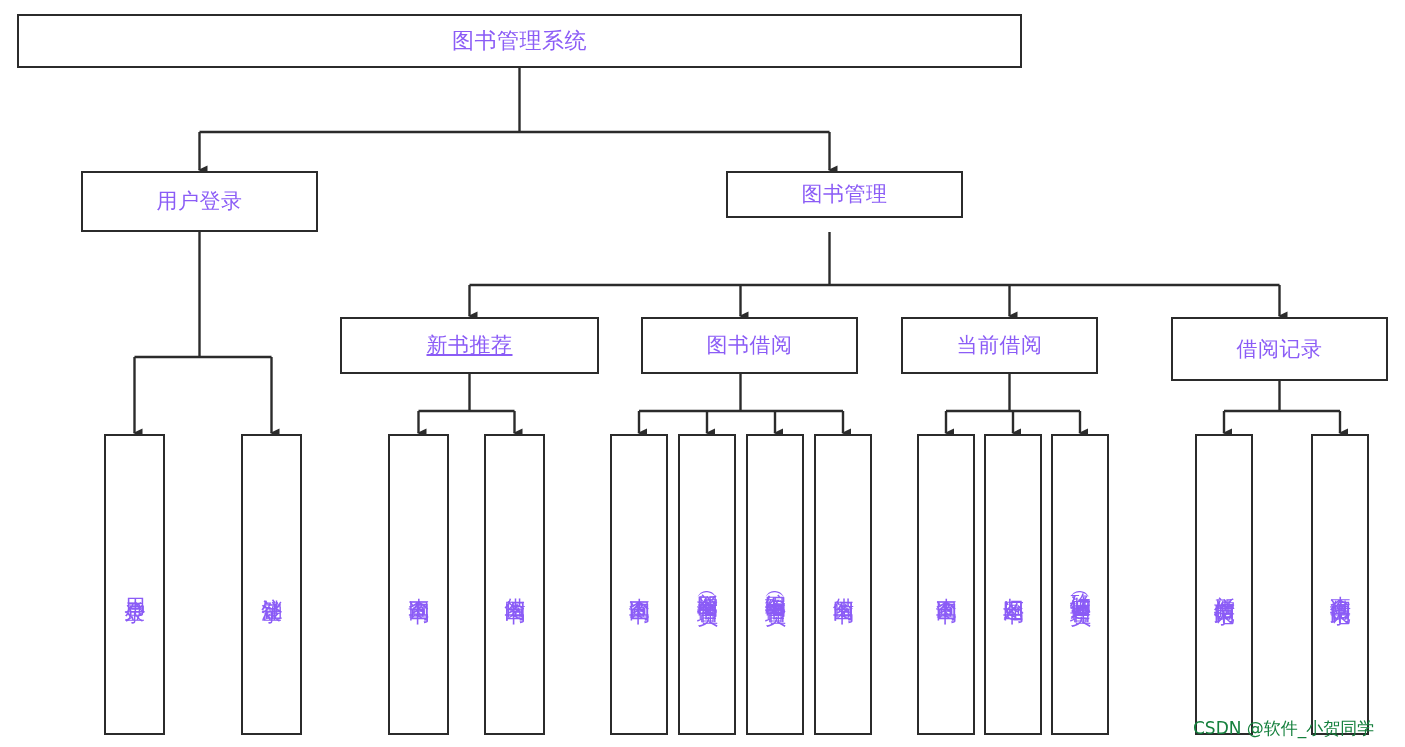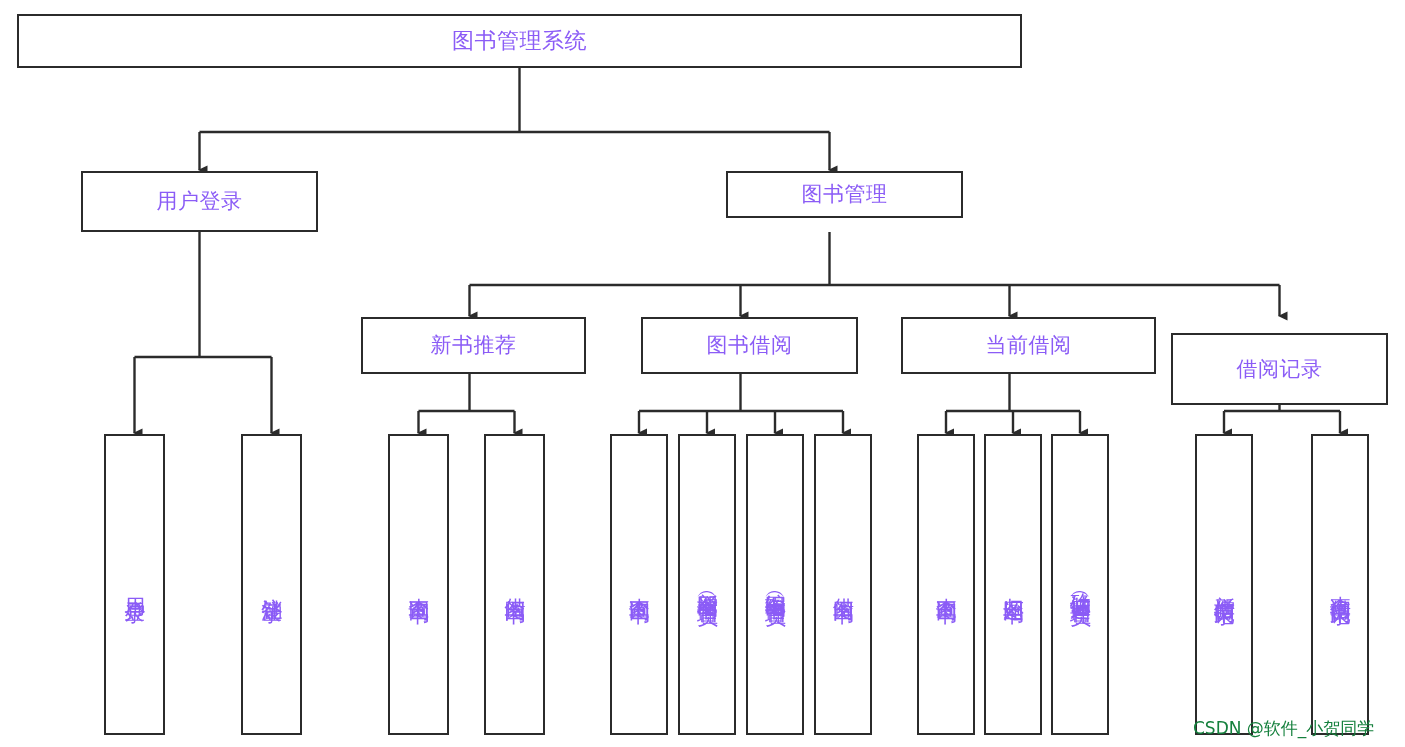--- a/index.html
+++ b/index.html
@@ -120,30 +120,30 @@
   <div id="nodes-layer">
       <div class="node h root" style="left: 17px; top: 14px; width: 1005px; height: 54px;">
         <span class="label">图书管理系统</span>
       </div>
       <div class="node h" style="left: 81px; top: 171px; width: 237px; height: 61px;">
         <span class="label">用户登录</span>
       </div>
       <div class="node h" style="left: 726px; top: 171px; width: 237px; height: 47px;">
         <span class="label">图书管理</span>
       </div>
-      <div class="node h" style="left: 361px; top: 317px; width: 225px; height: 57px;">
+      <div class="node h" style="left: 340px; top: 317px; width: 259px; height: 57px; text-decoration: underline;">
         <span class="label">新书推荐</span>
       </div>
       <div class="node h" style="left: 632px; top: 317px; width: 217px; height: 57px; margin-left: 9px;">
         <span class="label">图书借阅</span>
       </div>
-      <div class="node h" style="left: 901px; top: 317px; width: 255px; height: 57px;">
+      <div class="node h" style="left: 901px; top: 317px; width: 197px; height: 57px;">
         <span class="label">当前借阅</span>
       </div>
-      <div class="node h" style="left: 1171px; top: 333px; width: 217px; height: 72px;">
+      <div class="node h" style="left: 1171px; top: 317px; width: 217px; height: 64px;">
         <span class="label">借阅记录</span>
       </div>
       <div class="node v" style="left: 104px; top: 434px; width: 61px; height: 301px;">
         <span class="label">用户登录</span>
       </div>
       <div class="node v" style="left: 241px; top: 434px; width: 61px; height: 301px;">
         <span class="label">注销登录</span>
       </div>
       <div class="node v" style="left: 388px; top: 434px; width: 61px; height: 301px;">
         <span class="label">查询图书</span>

